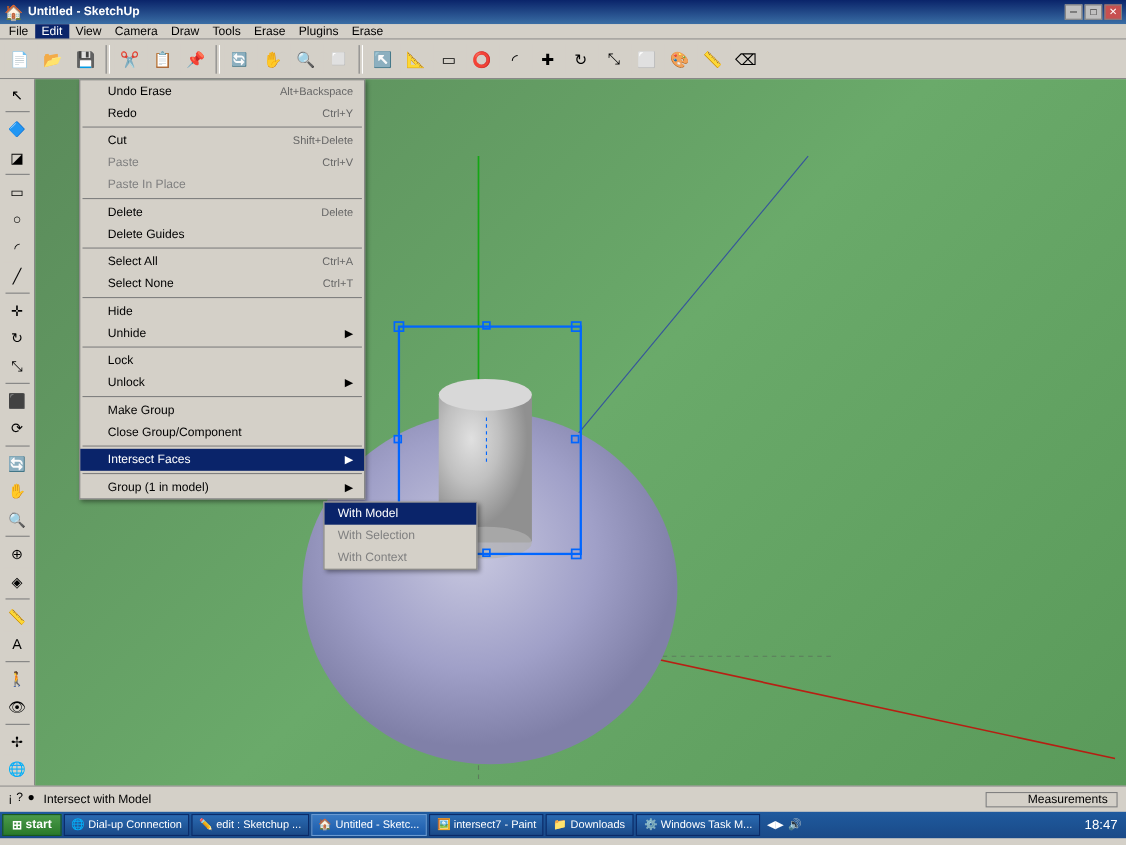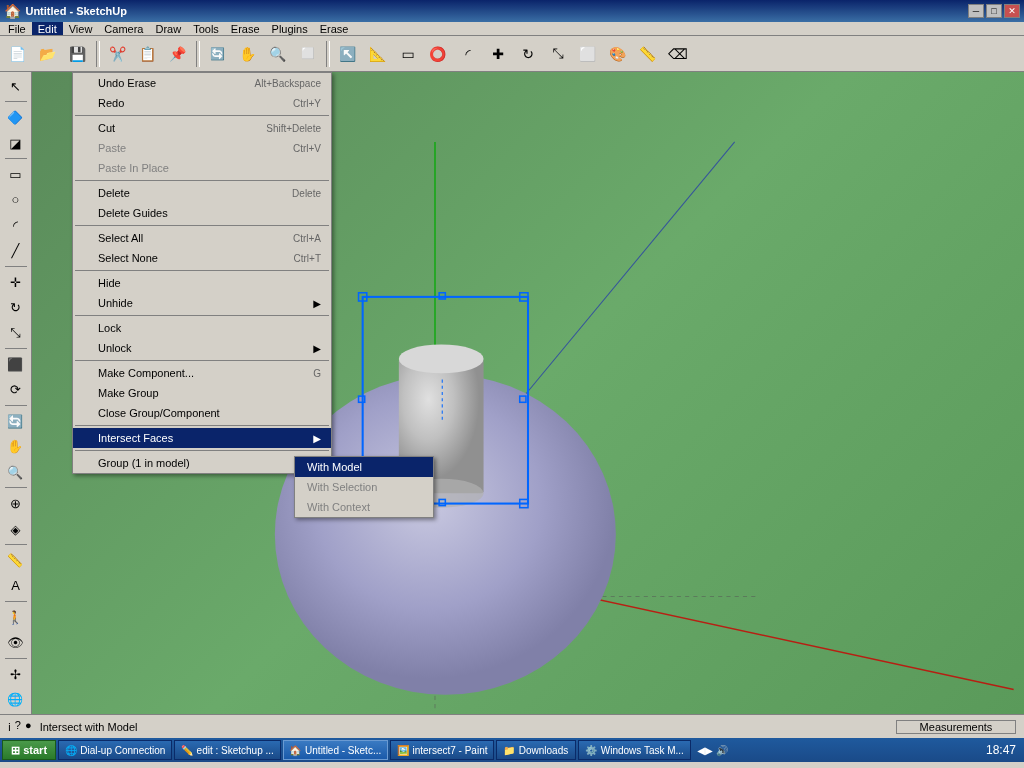--- a/index.html
+++ b/index.html
@@ -100,21 +100,21 @@
     .sub-menu-row.disabled { color: #808080; cursor: default; }
 
     
     #statusbar {
       width: 100%; height: 24px; background: #d4d0c8;
       border-top: 1px solid #808080; display: flex; align-items: center;
       padding: 0 8px; font-size: 11px; gap: 8px;
     }
     #statusbar .status-icons { display: flex; gap: 4px; }
     #statusbar .status-text { flex: 1; }
-    #statusbar .measurements { margin-left: auto; padding: 0 8px; border: 1px solid #808080; min-width: 120px; text-align: center; }
+    #statusbar .measurements { margin-left: auto; padding: 0 8px; border: 1px solid #808080; min-width: 120px; text-align: right; }
 
     
     #taskbar {
       width: 100%; height: 24px; background: linear-gradient(to bottom, #1f5a9e, #1a4a88);
       display: flex; align-items: center; padding: 0 2px; gap: 2px;
     }
     #start-btn {
       height: 20px; padding: 0 8px; background: linear-gradient(to bottom, #4a9a4a, #2a7a2a);
       border: 1px solid #1a5a1a; color: white; font-weight: bold; font-size: 11px;
       cursor: pointer; display: flex; align-items: center; gap: 3px;
@@ -329,24 +329,20 @@
       <div class="menu-row">
         <span>Lock</span>
         <span class="shortcut"></span>
       </div>
       <div class="menu-row">
         <span>Unlock</span>
         <span class="arrow">▶</span>
       </div>
       <div class="menu-sep"></div>
       <div class="menu-row">
-        <span>Make Component...</span>
-        <span class="shortcut">G</span>
-      </div>
-      <div class="menu-row">
         <span>Make Group</span>
         <span class="shortcut"></span>
       </div>
       <div class="menu-row">
         <span>Close Group/Component</span>
         <span class="shortcut"></span>
       </div>
       <div class="menu-sep"></div>
       <div class="menu-row highlighted">
         <span>Intersect Faces</span>

